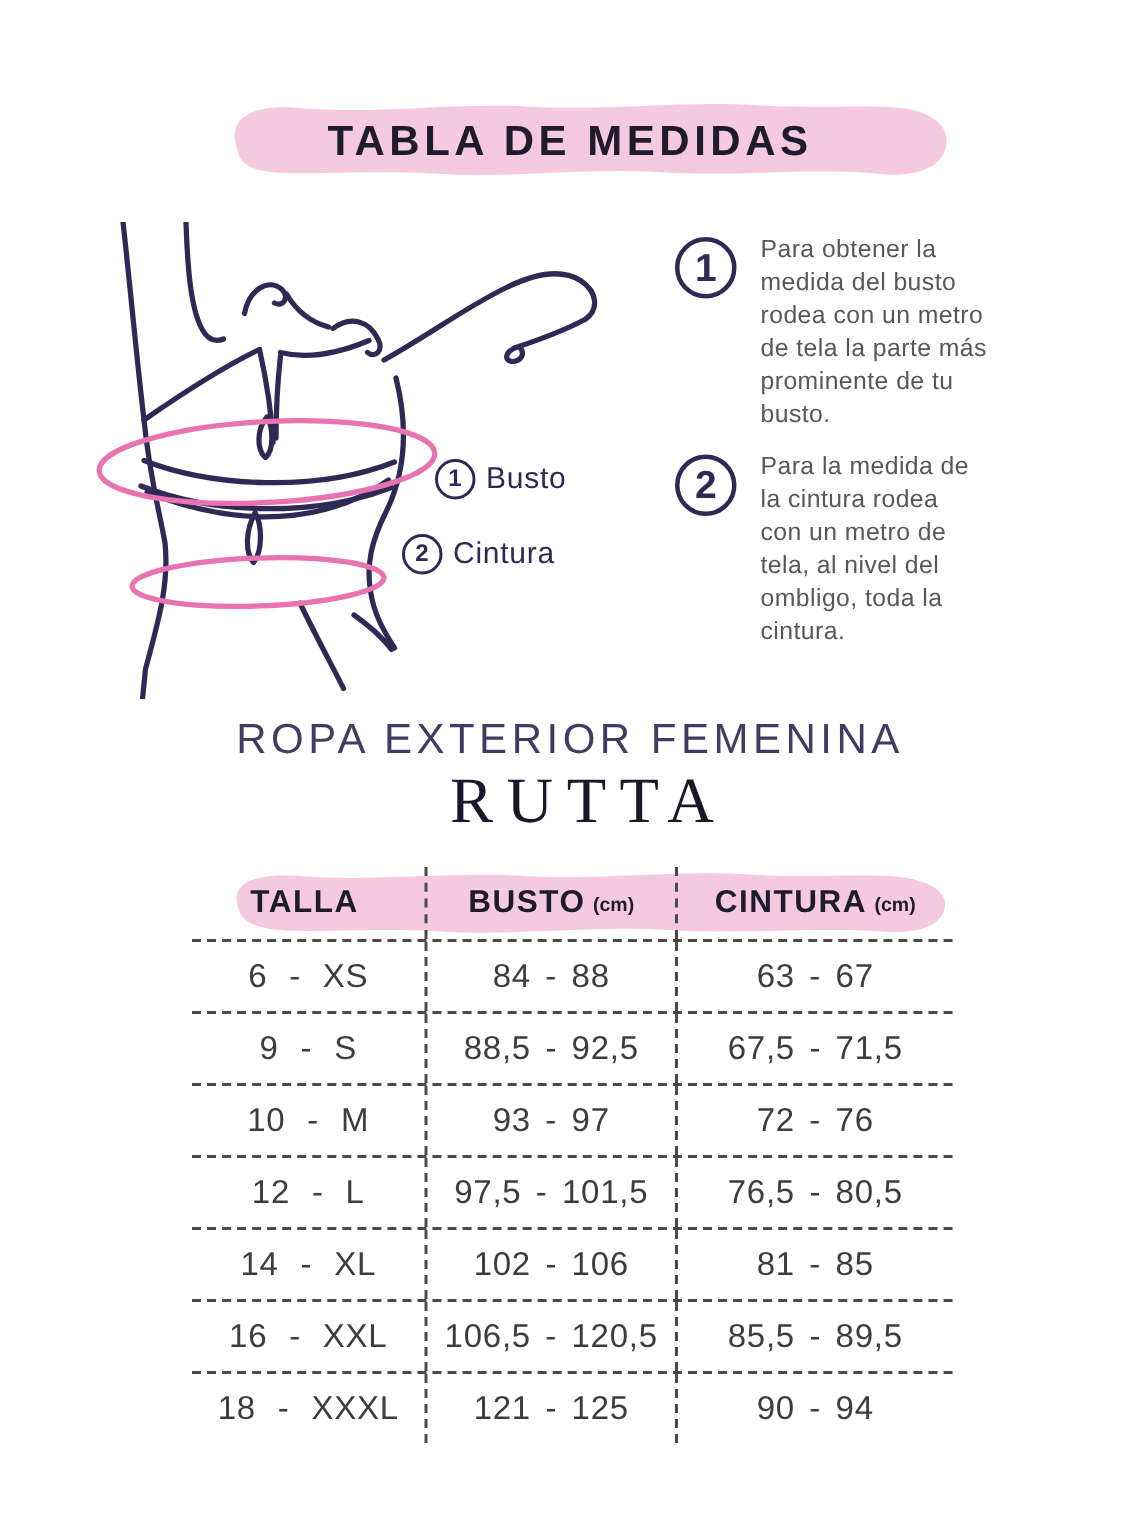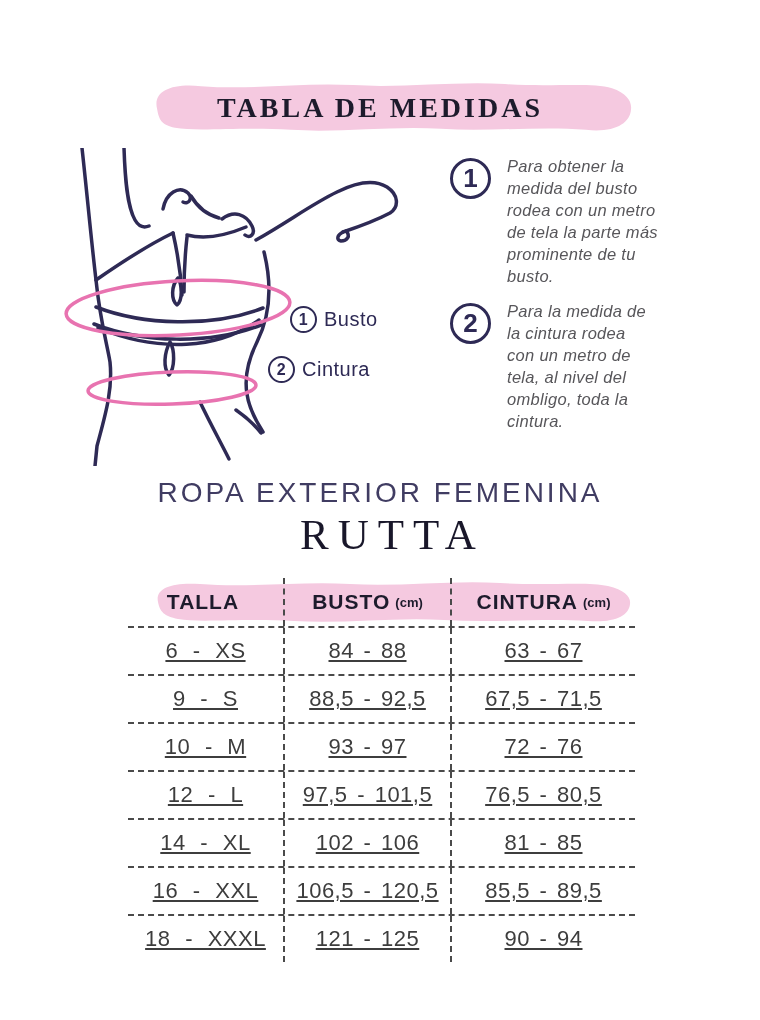--- a/index.html
+++ b/index.html
@@ -9,22 +9,22 @@
     width: 760px;
     height: 1020px;
     background: #ffffff;
     overflow: hidden;
     font-family: "Liberation Sans", sans-serif;
   }
 
   
   .title-banner {
     position: absolute;
-    left: 125px; top: 78px;
-    width: 510px; height: 60px; font-family: Liberation Serif, serif;
+    left: 125px; top: 64px;
+    width: 510px; height: 60px;
   }
   .title-banner svg.blob {
     position: absolute; inset: 0;
     width: 100%; height: 100%;
   }
   .page-title {
     position: absolute; inset: 0;
     display: flex; align-items: center; justify-content: center;
     font-size: 28px; font-weight: 700;
     letter-spacing: 3px;
@@ -68,21 +68,20 @@
     font-size: 26px; font-weight: 700; color: #2e2a55;
     flex: 0 0 auto;
     margin-top: 3px;
   }
   .inst-text {
     width: 185px;
     font-size: 16.5px; line-height: 22px;
     letter-spacing: 0.3px;
     color: #57565a;
     white-space: pre-line;
-    font-style: italic;
   }
 
   
   .section-heading {
     position: absolute;
     left: 0; top: 477px; width: 760px;
     text-align: center;
     font-size: 28px; letter-spacing: 3px;
     color: #403c62;
   }
@@ -111,21 +110,21 @@
   .thead { position: relative; }
   .thead svg.blob2 { position: absolute; inset: 0; width: 100%; height: 100%; }
   .hcell, .cell {
     display: flex; align-items: center; justify-content: center;
     position: relative; z-index: 1;
   }
   .hcell { font-weight: 700; color: #1d1b2c; font-size: 21px; letter-spacing: 1px; }
   .hunit { font-size: 13px; margin-left: 5px; letter-spacing: 0; }
   .trow { border-top: 2px dashed #4a4a4a; }
   .hcell.c2, .hcell.c3, .cell.c2, .cell.c3 { border-left: 2px dashed #4a4a4a; }
-  .cell { font-size: 22px; word-spacing: 3px; letter-spacing: 0.5px; text-decoration: underline; }
+  .cell { font-size: 22px; word-spacing: 3px; letter-spacing: 0.5px; }
   .cell.c1 { word-spacing: 8px; }
 </style>
 </head>
 <body>
 
 <div class="page">
 
   <div class="title-banner">
     <svg class="blob" viewBox="0 0 510 59" preserveAspectRatio="none" aria-hidden="true">
       <path fill="#f5c9e0" d="M 32 30 C 28 13 46 5 76 8 C 128 12 178 4 228 7 C 278 10 330 3 380 6 C 428 9 466 4 487 10 C 502 15 507 23 506 31 C 505 45 489 54 461 51 C 416 47 366 53 316 50 C 266 47 216 54 166 51 C 116 48 72 53 50 49 C 36 46 34 41 32 30 Z"></path>

